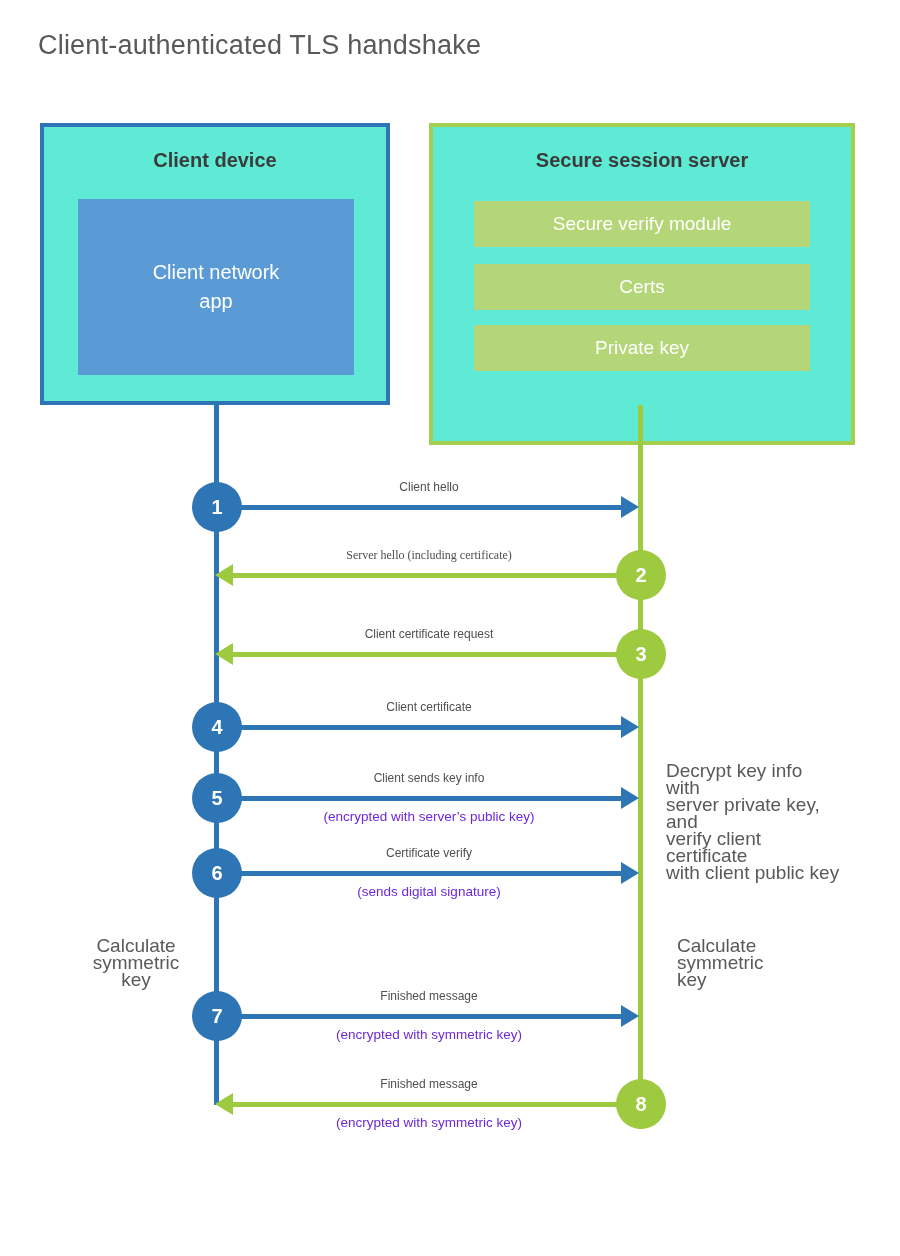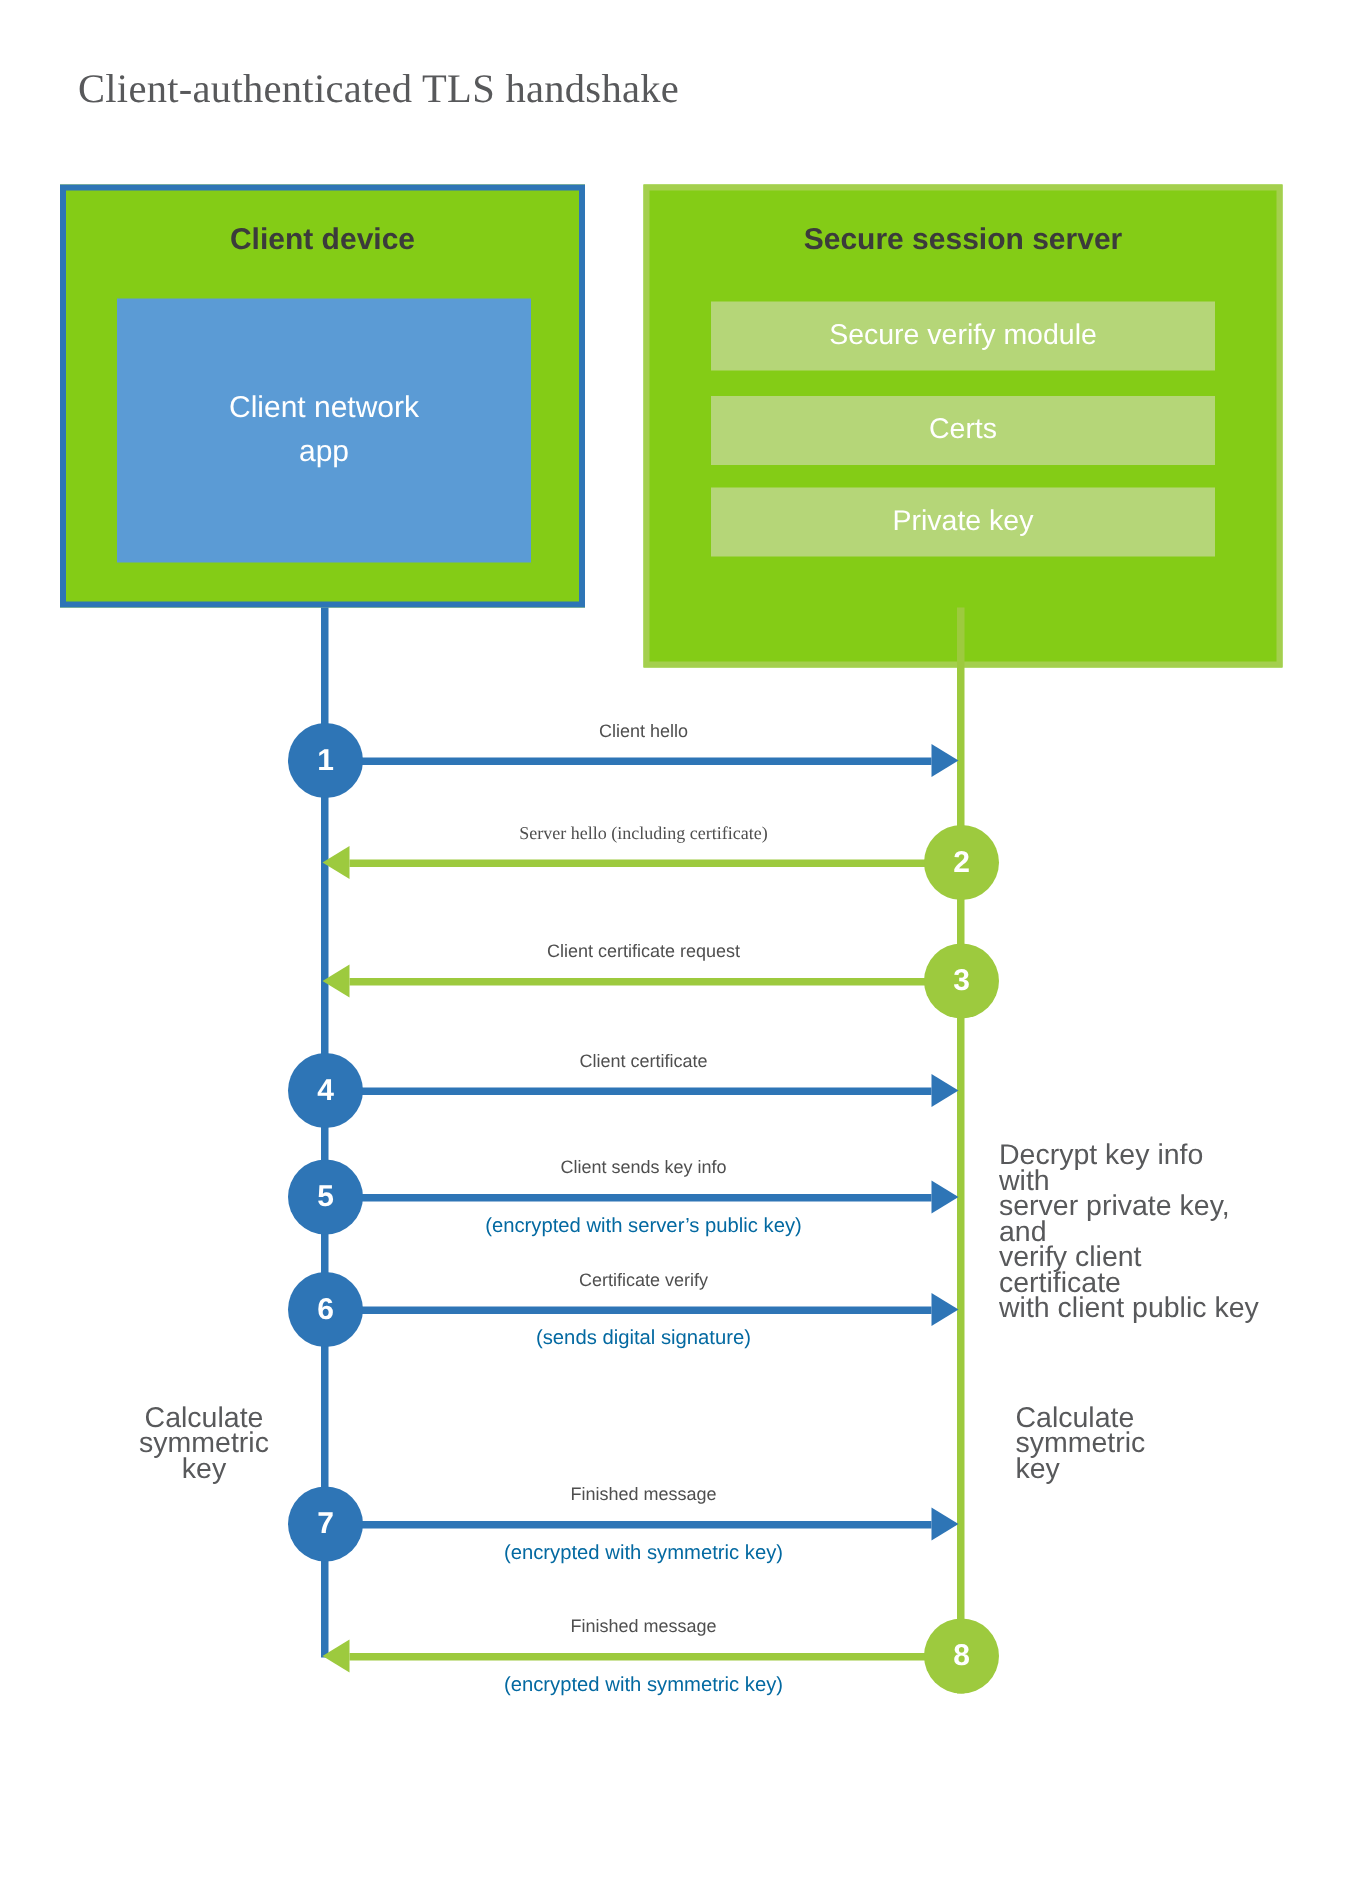--- a/index.html
+++ b/index.html
@@ -10,24 +10,24 @@
     --green-light:#b5d678;
     --text-dark:#3b3b3b;
     --text-gray:#58595b;
   }
   html,body{margin:0;padding:0;background:#fff;}
   .canvas{
     position:relative;width:900px;height:1256px;background:#ffffff;
     font-family:"Liberation Sans", sans-serif;overflow:hidden;
   }
   .page-title{
-    position:absolute;left:36px;top:28px;margin:16px;
-    font-size:27px;font-weight:400;color:var(--text-gray);letter-spacing:.2px;font-family:Liberation Serif, serif;
+    position:absolute;left:36px;top:28px;margin:2px;
+    font-size:27px;font-weight:400;color:var(--text-gray);letter-spacing:.2px;
   }
-  .box{position:absolute;background:#84cc16;box-sizing:border-box;}
+  .box{position:absolute;background:#5eead4;box-sizing:border-box;}
   .client-box{left:40px;top:123px;width:350px;height:282px;border:4px solid var(--blue);}
   .server-box{left:429px;top:123px;width:426px;height:322px;border:4px solid var(--green-border);}
   .box-title{
     position:absolute;top:22px;left:0;right:0;text-align:center;
     font-size:20px;font-weight:700;color:var(--text-dark);
   }
   .app-rect{
     position:absolute;left:34px;top:72px;width:276px;height:176px;
     background:var(--blue-light);color:#fff;font-size:20px;line-height:29px;
     display:flex;align-items:center;justify-content:center;text-align:center;
@@ -48,21 +48,21 @@
     display:flex;align-items:center;justify-content:center;z-index:3;
   }
   .arrow-shaft{position:absolute;height:5px;z-index:2;}
   .arrow-head{position:absolute;width:0;height:0;border-top:11px solid transparent;border-bottom:11px solid transparent;z-index:2;}
   .msg-label{
     position:absolute;left:217px;width:424px;text-align:center;
     font-size:12px;color:#4f4f4f;line-height:22px;
   }
   .msg-sub{
     position:absolute;left:217px;width:424px;text-align:center;
-    font-size:13.5px;color:#0369a1;line-height:17px;
+    font-size:13.5px;color:#6d28d9;line-height:17px;
   }
   .side-note{
     position:absolute;font-size:19px;color:var(--text-gray);
     line-height:17px;white-space:pre-line;
   }
   .note-decrypt{left:666px;top:762px;width:175px;text-align:left;}
   .note-calc-client{left:84px;top:937px;width:104px;text-align:center;}
   .note-calc-server{left:677px;top:937px;width:120px;text-align:left;}
 </style>
 </head>

